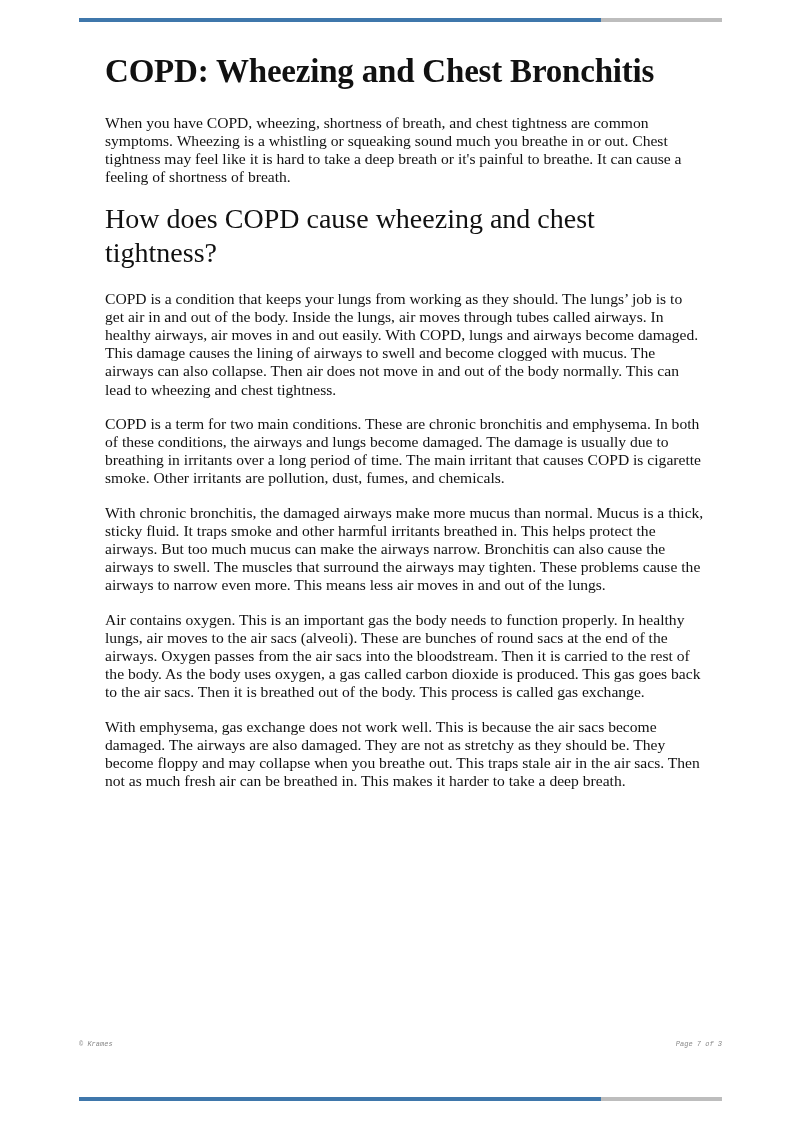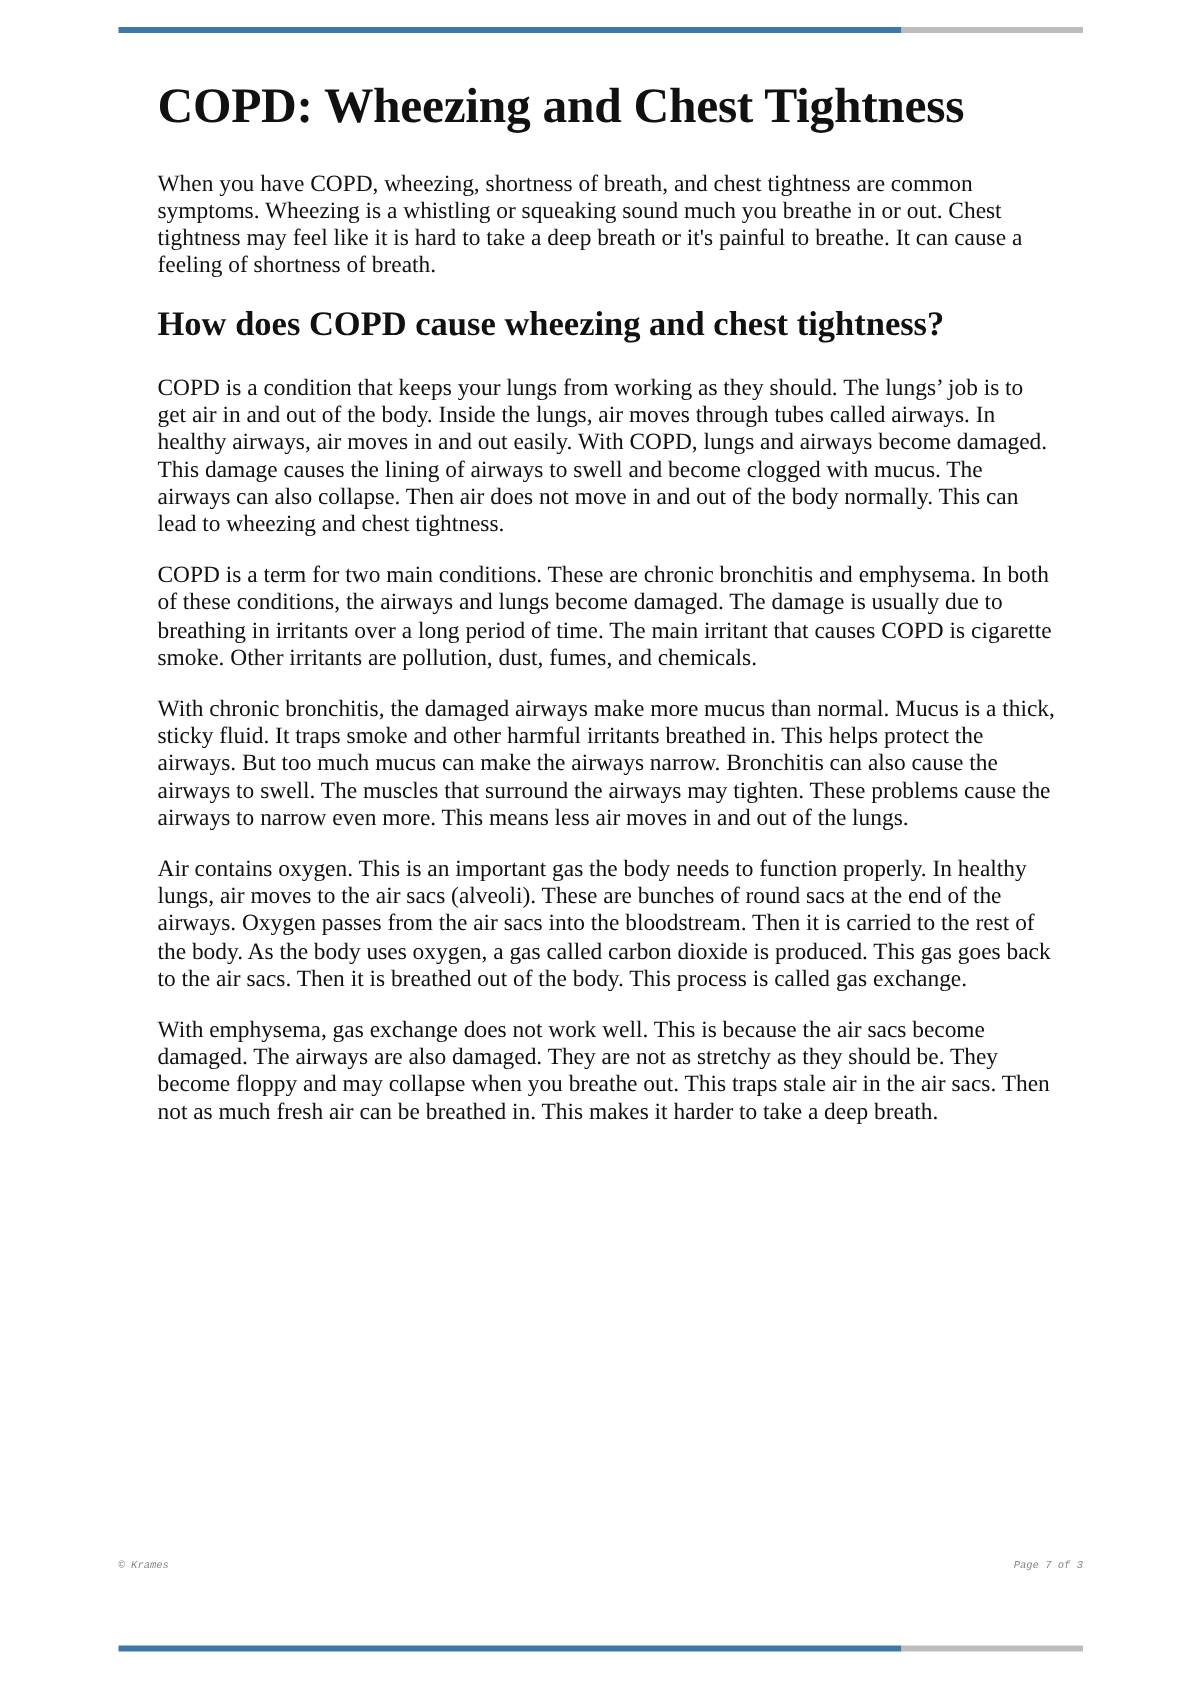--- a/index.html
+++ b/index.html
@@ -5,35 +5,35 @@
   html, body { margin: 0; padding: 0; background: #ffffff; }
   body { width: 800px; height: 1130px; position: relative; overflow: hidden; }
   .bar { position: absolute; left: 79px; width: 643px; height: 4px; display: flex; }
   .bar .blue { width: 522px; background: #3f77ab; height: 100%; }
   .bar .gray { flex: 1; background: #bdbdbd; height: 100%; }
   .top-bar { top: 18px; }
   .bottom-bar { top: 1097px; }
   .content { position: absolute; left: 105px; top: 52px; width: 600px;
     font-family: "Liberation Serif", "DejaVu Serif", serif; color: #111; }
   h1 { font-size: 33px; font-weight: bold; margin: 0 0 22px 0; line-height: 1.2; letter-spacing: -0.2px; }
-  h2 { font-size: 23px; font-weight: bold; margin: 16px 0 20px 0; line-height: 1.2; }
+  h2 { font-size: 28px; font-weight: normal; margin: 16px 0 20px 0; line-height: 1.2; }
   p { font-size: 15.6px; line-height: 18.2px; margin: 0 0 16px 0; }
   .footer { position: absolute; top: 1040px; left: 79px; width: 643px; display: flex; justify-content: space-between;
     font-family: Liberation Mono, monospace; font-size: 7px; font-style: italic; color: #888; }
 </style>
 </head>
 <body>
 
 <div class="bar top-bar">
   <div class="blue"></div>
   <div class="gray"></div>
 </div>
 
 <div class="content">
-  <h1>COPD: Wheezing and Chest Tightness</h1>
+  <h1>COPD: Wheezing and Chest Bronchitis</h1>
   <p>When you have COPD, wheezing, shortness of breath, and chest tightness are common symptoms. Wheezing is a whistling or squeaking sound much you breathe in or out. Chest tightness may feel like it is hard to take a deep breath or it's painful to breathe. It can cause a feeling of shortness of breath.</p>
   <h2>How does COPD cause wheezing and chest tightness?</h2>
   <p>COPD is a condition that keeps your lungs from working as they should. The lungs’ job is to get air in and out of the body. Inside the lungs, air moves through tubes called airways. In healthy airways, air moves in and out easily. With COPD, lungs and airways become damaged. This damage causes the lining of airways to swell and become clogged with mucus. The airways can also collapse. Then air does not move in and out of the body normally. This can lead to wheezing and chest tightness.</p>
   <p>COPD is a term for two main conditions. These are chronic bronchitis and emphysema. In both of these conditions, the airways and lungs become damaged. The damage is usually due to breathing in irritants over a long period of time. The main irritant that causes COPD is cigarette smoke. Other irritants are pollution, dust, fumes, and chemicals.</p>
   <p>With chronic bronchitis, the damaged airways make more mucus than normal. Mucus is a thick, sticky fluid. It traps smoke and other harmful irritants breathed in. This helps protect the airways. But too much mucus can make the airways narrow. Bronchitis can also cause the airways to swell. The muscles that surround the airways may tighten. These problems cause the airways to narrow even more. This means less air moves in and out of the lungs.</p>
   <p>Air contains oxygen. This is an important gas the body needs to function properly. In healthy lungs, air moves to the air sacs (alveoli). These are bunches of round sacs at the end of the airways. Oxygen passes from the air sacs into the bloodstream. Then it is carried to the rest of the body. As the body uses oxygen, a gas called carbon dioxide is produced. This gas goes back to the air sacs. Then it is breathed out of the body. This process is called gas exchange.</p>
   <p>With emphysema, gas exchange does not work well. This is because the air sacs become damaged. The airways are also damaged. They are not as stretchy as they should be. They become floppy and may collapse when you breathe out. This traps stale air in the air sacs. Then not as much fresh air can be breathed in. This makes it harder to take a deep breath.</p>
 </div>
 
 <div class="bar bottom-bar">

